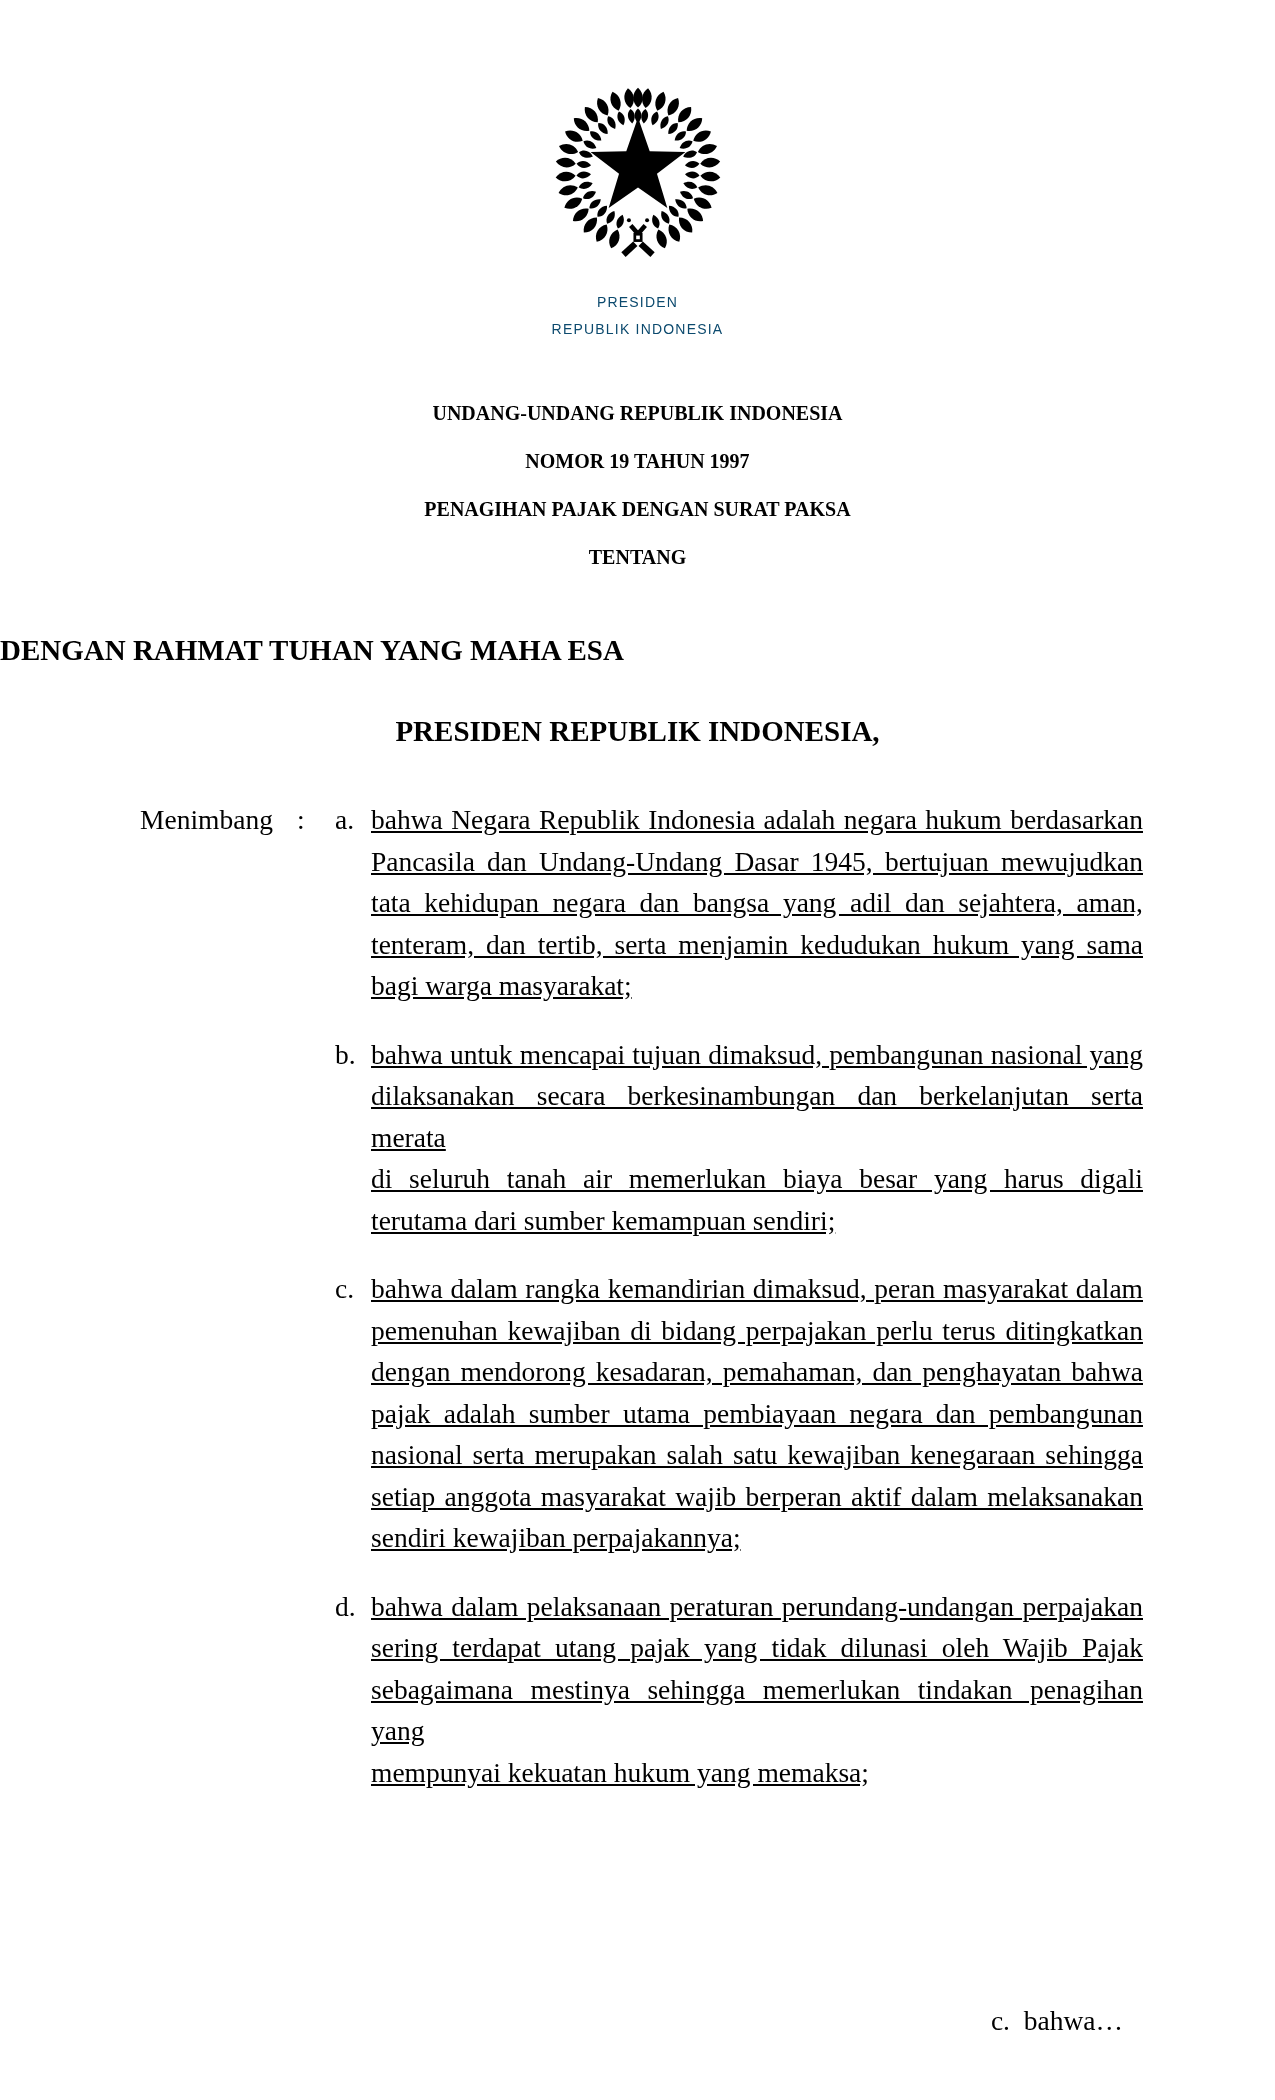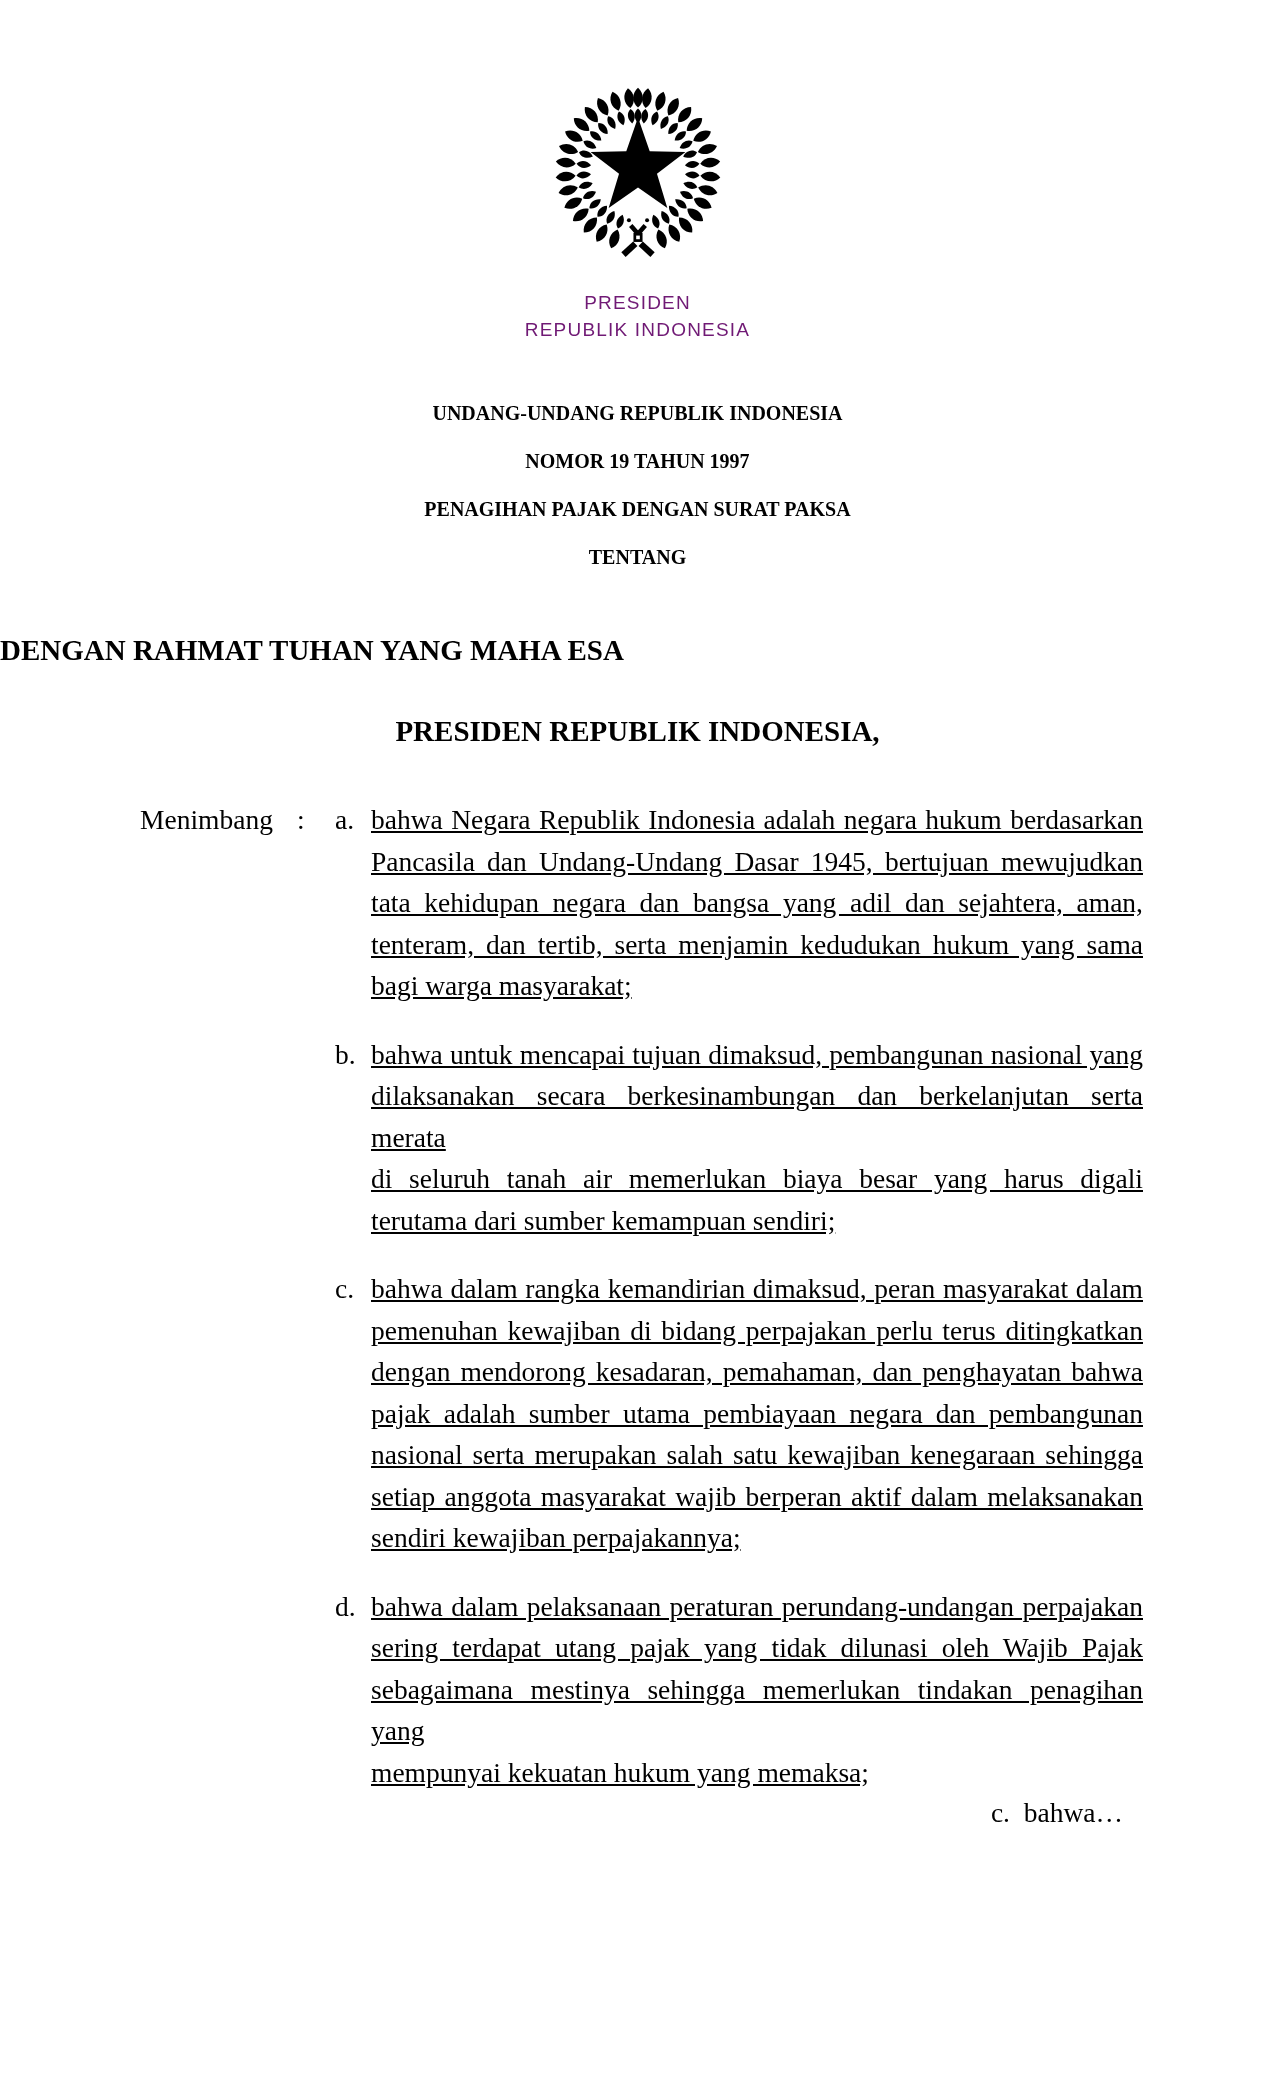--- a/index.html
+++ b/index.html
@@ -16,24 +16,24 @@
   .header { text-align: center; }
   .seal {
     display: block;
     margin: 84px auto 0;
     width: 182px;
     height: 177px;
   }
   .letterhead {
     margin-top: 28px;
     font-family: "Liberation Sans", "DejaVu Sans", sans-serif;
-    font-size: 19px;
+    font-size: 14px;
     line-height: 27px;
     letter-spacing: 1.2px;
-    color: #701a75;
+    color: #0c4a6e;
   }
   .doc-title {
     margin-top: 46px;
     text-align: center;
     font-weight: bold;
     font-size: 20px;
     line-height: 48px;
   }
   .invocation {
     margin-top: 45px;
@@ -59,21 +59,21 @@
   .m-colon { width: 38px; flex: none; }
   .m-items { width: 808px; flex: none; }
   .item { display: flex; margin-bottom: 27px; }
   .item:last-child { margin-bottom: 0; }
   .item-letter { width: 36px; flex: none; }
   .item-text { width: 772px; flex: none; }
   .jline { text-align: justify; text-align-last: justify; text-decoration: underline; }
   .jline.last { text-align-last: left; }
   .catchword {
     position: absolute;
-    top: 1792px;
+    top: 2000px;
     right: 152px;
     font-size: 27.5px;
     line-height: 41.5px;
     white-space: pre;
   }
 </style>
 </head>
 <body>
 
 <div class="page">

